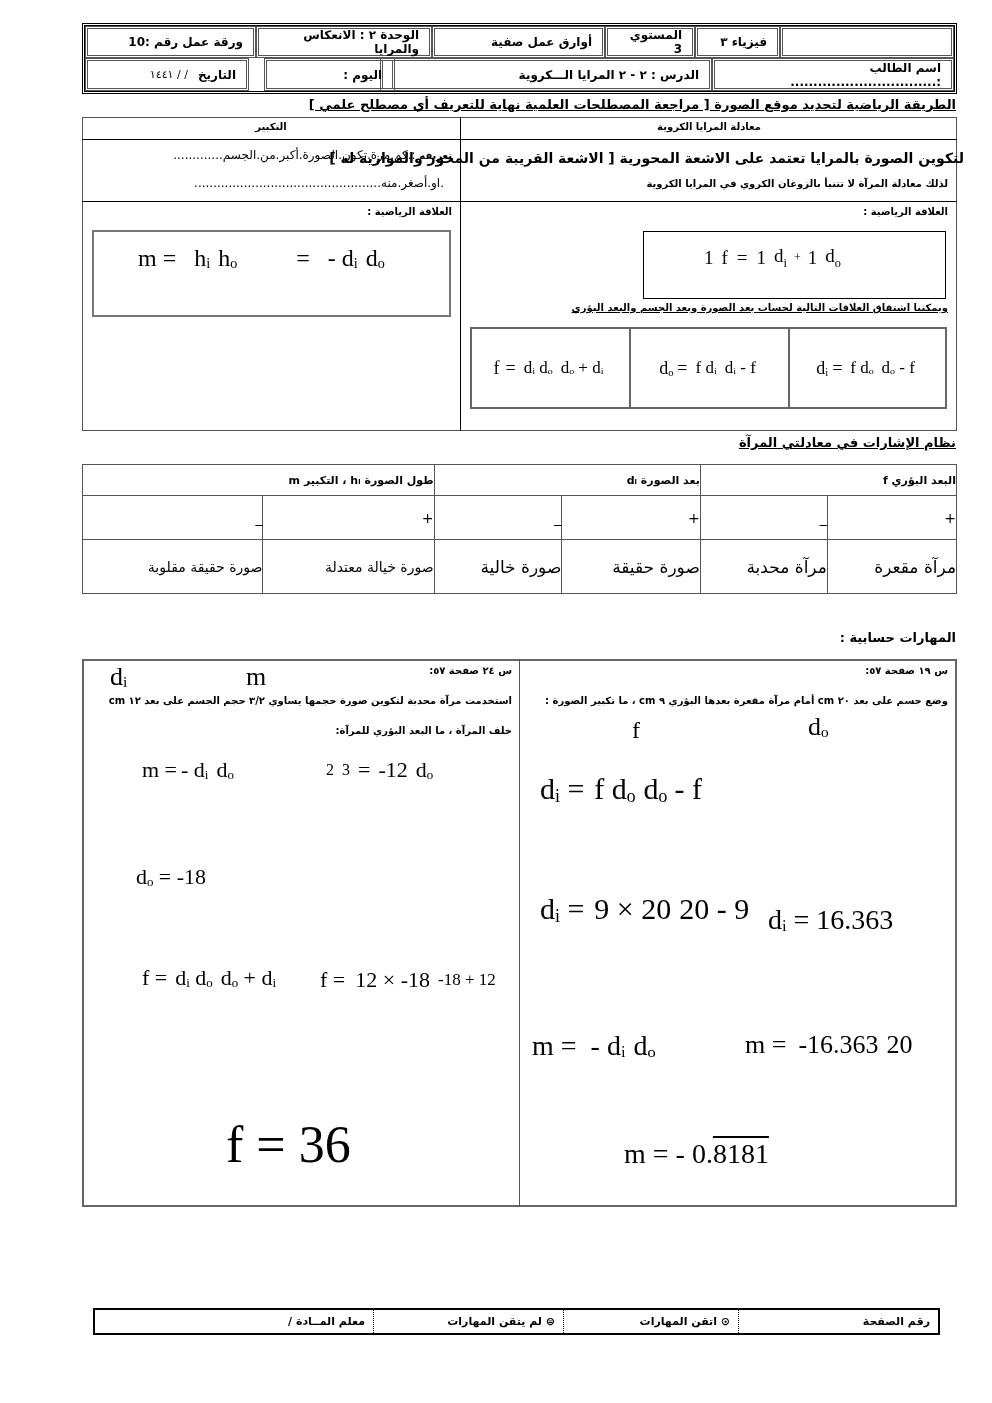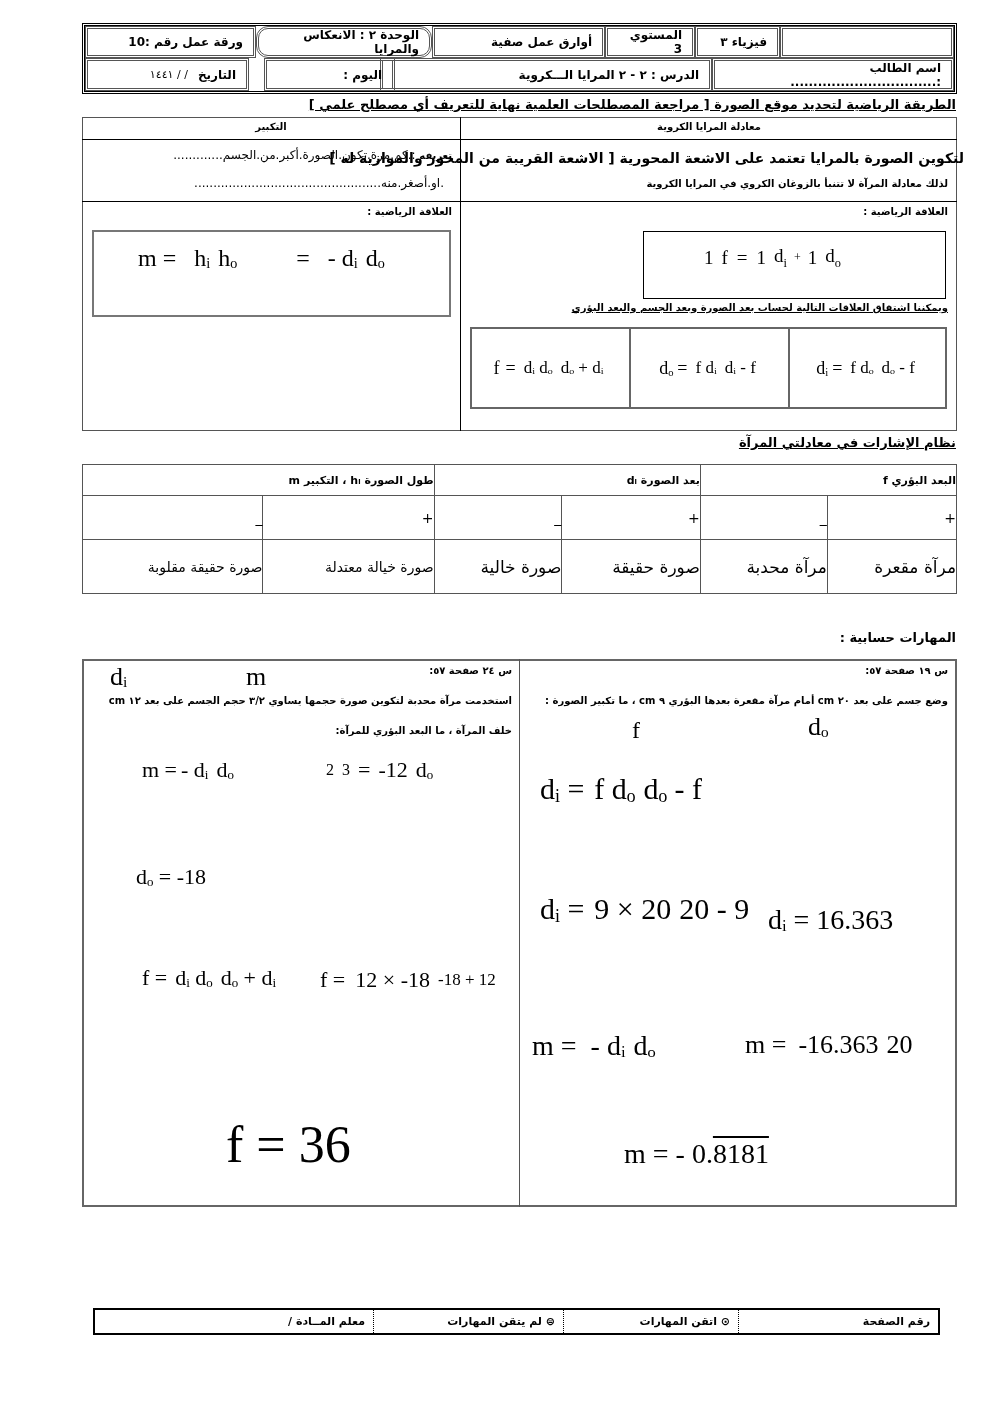--- a/index.html
+++ b/index.html
@@ -46,21 +46,21 @@
   </div>
 <div class="hcell" style="left:695px;top:26px;width:85px;height:32px;">
     <span>فيزياء ٣</span>
   </div>
 <div class="hcell" style="left:605px;top:26px;width:90px;height:32px;">
     <span>المستوي 3</span>
   </div>
 <div class="hcell" style="left:432px;top:26px;width:173px;height:32px;">
     <span>أوارق عمل صفية</span>
   </div>
-<div class="hcell" style="left:256px;top:26px;width:176px;height:32px;border-radius:12px;">
+<div class="hcell" style="left:256px;top:26px;width:176px;height:32px;">
     <span>الوحدة ٢ : الانعكاس والمرايا</span>
   </div>
 <div class="hcell" style="left:85px;top:26px;width:171px;height:32px;">
     <span>ورقة عمل رقم :10</span>
   </div>
 
 <div class="hcell" style="left:712px;top:58px;width:242px;height:33px;">
     <span>اسم الطالب :................................</span>
   </div>
 <div class="hcell" style="left:380px;top:58px;width:332px;height:33px;">

